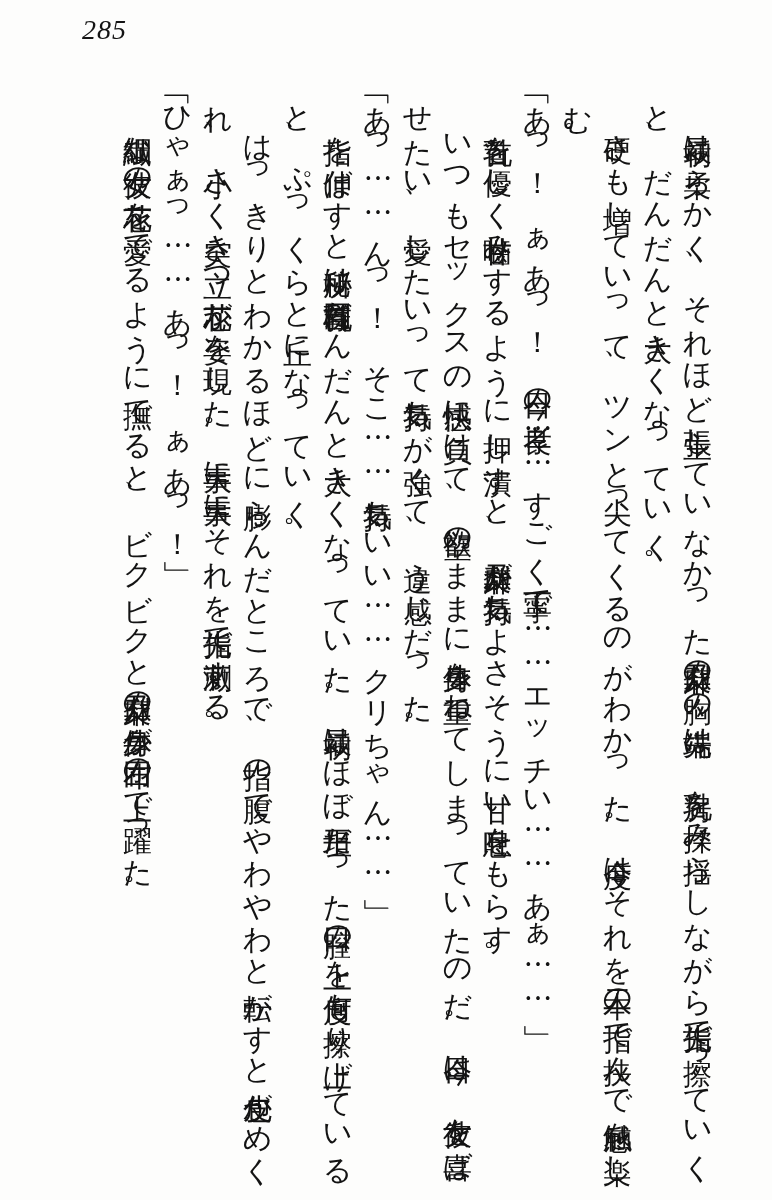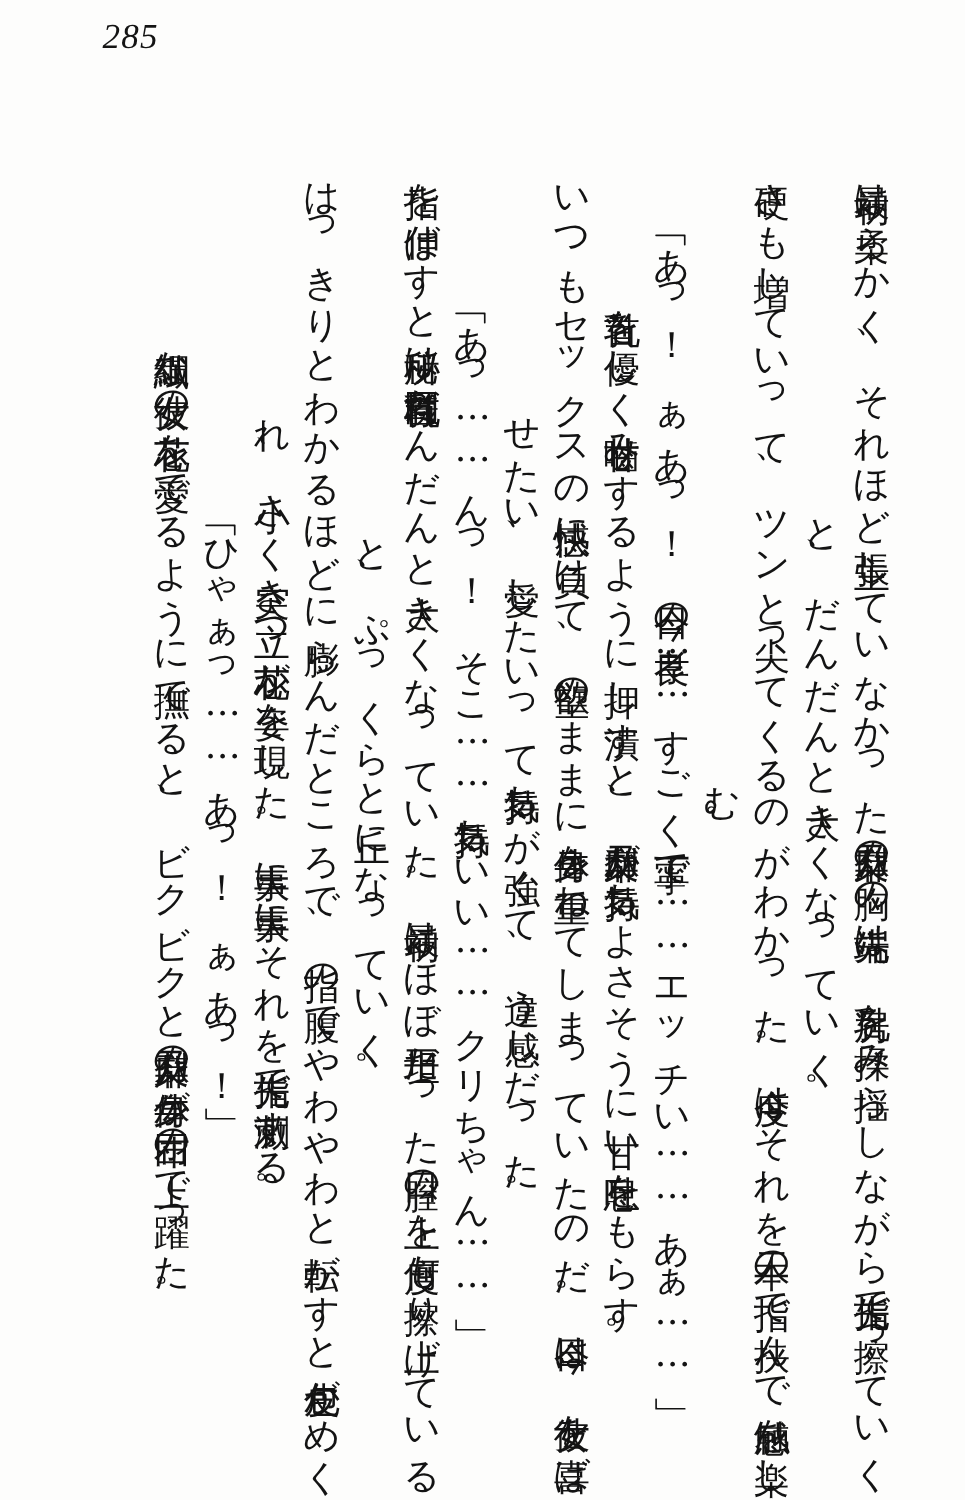--- a/index.html
+++ b/index.html
@@ -8,21 +8,20 @@
     background: #e8e8e8;
   }
   .page {
     position: relative;
     width: 772px;
     height: 1200px;
     margin: 0 auto;
     background: #fdfdfc;
     overflow: hidden;
     font-family: "DejaVu Serif", serif;
-    text-align: center;
   }
   .page-number {
     position: absolute;
     top: 14px;
     left: 82px;
     font-family: "Liberation Serif", serif;
     font-style: italic;
     font-size: 28px;
     color: #141414;
     letter-spacing: 1px;

